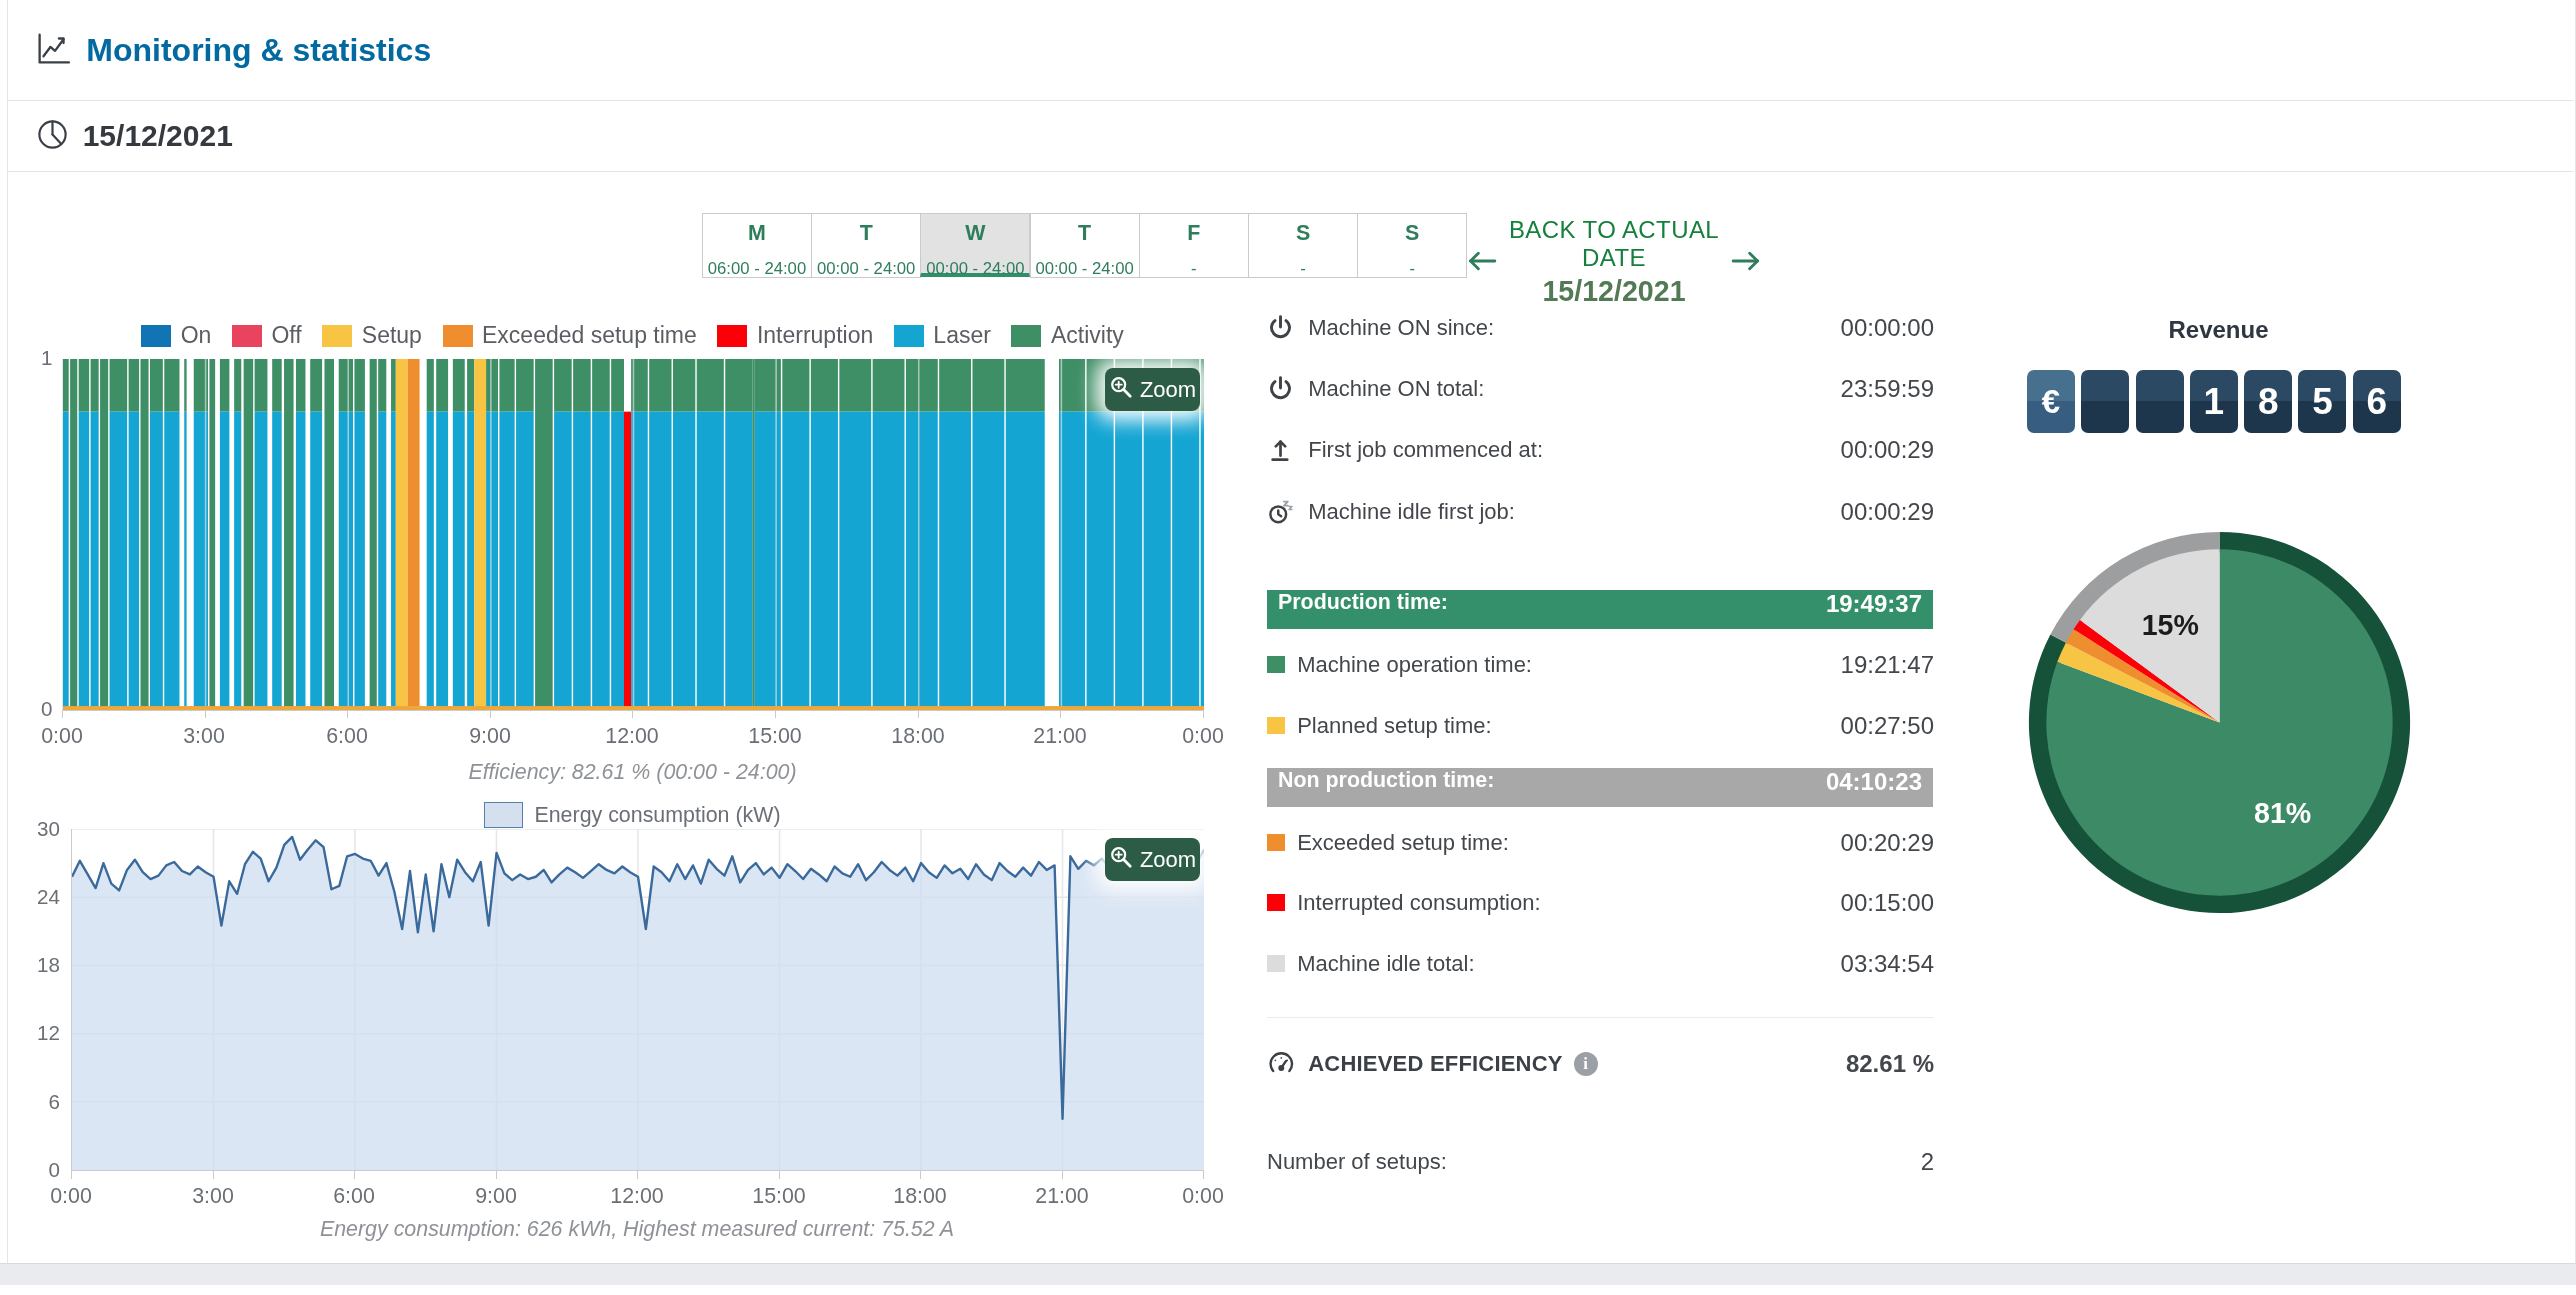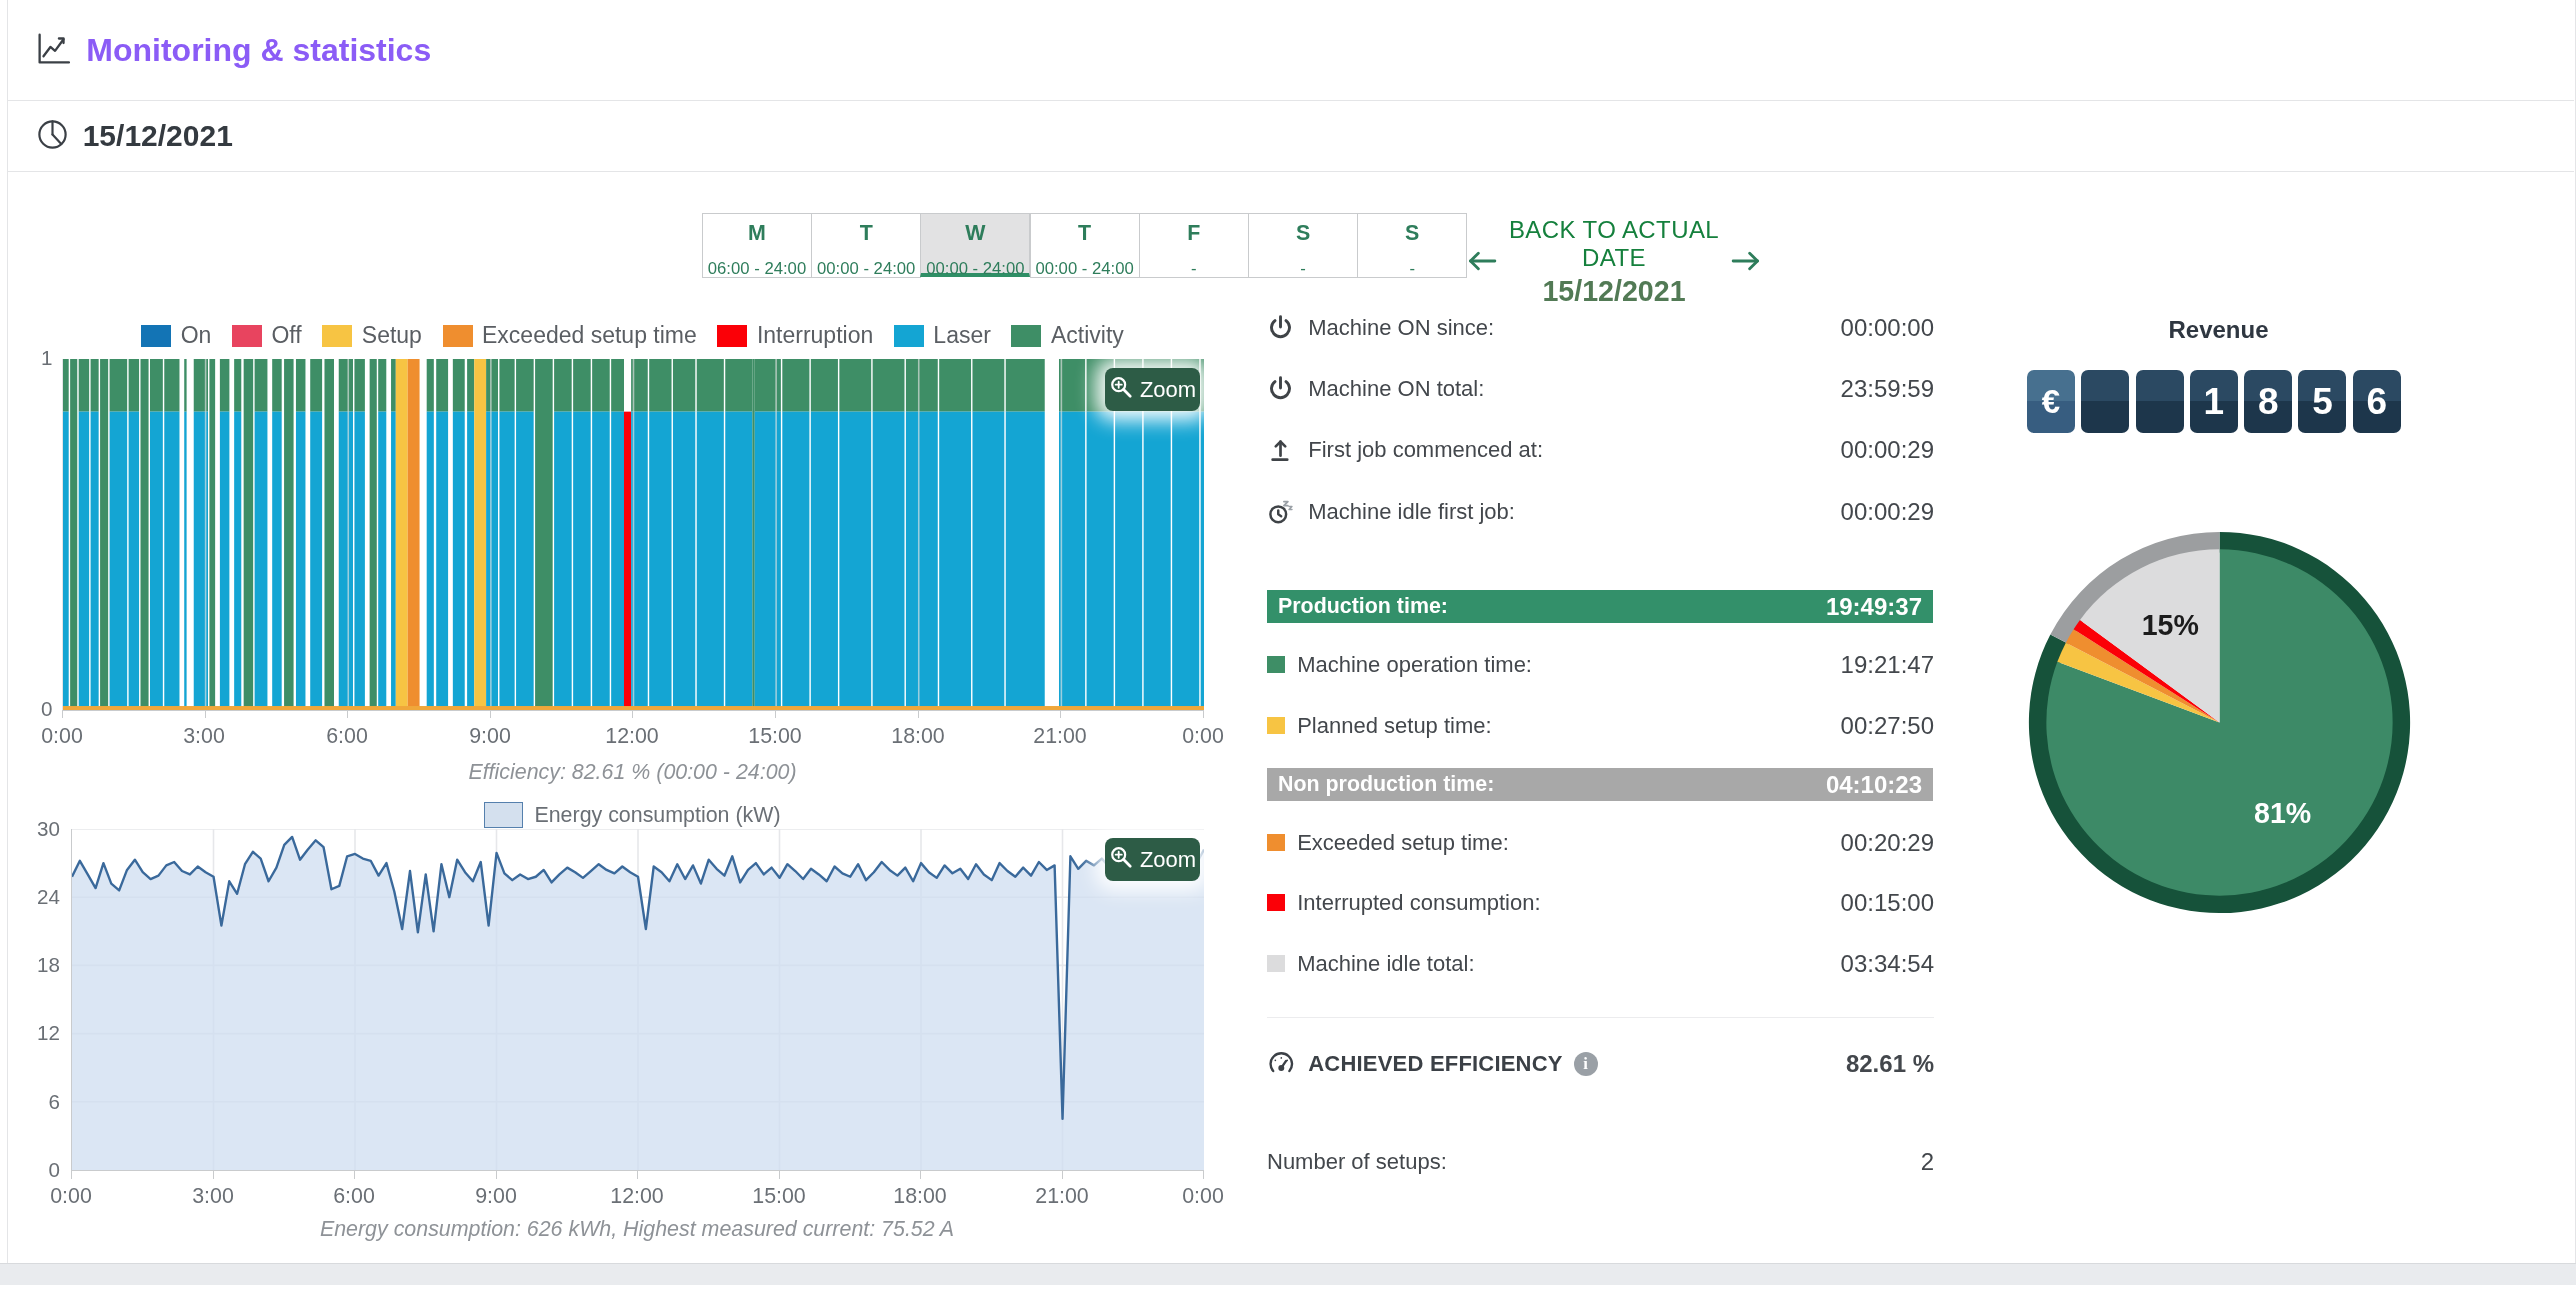--- a/index.html
+++ b/index.html
@@ -3,21 +3,21 @@
 <meta charset="utf-8">
 <style>
   html,body{margin:0;padding:0}
   body{width:2576px;height:1295px;position:relative;overflow:hidden;background:#fff;
        font-family:"Liberation Sans",sans-serif;color:#3f4347}
   #page-frame{position:absolute;left:7.1px;top:0;width:2567px;height:1263px;
        border-left:0.8px solid #e4e5e7;border-right:0.8px solid #e4e5e7;pointer-events:none}
   
   #header1{position:absolute;left:8px;top:0;right:1.6px;height:100px;border-bottom:0.8px solid #e4e5e7;
        display:flex;align-items:center;gap:14.3px;padding-left:27px}
-  #header1 .title{font-size:32px;font-weight:bold;color:#8b5cf6}
+  #header1 .title{font-size:32px;font-weight:bold;color:#0369a1}
   #header2{position:absolute;left:8px;top:101px;right:1.6px;height:70px;border-bottom:0.8px solid #e4e5e7;
        display:flex;align-items:center;gap:12.7px;padding-left:27px}
   #header2 .date{font-size:30px;font-weight:bold;color:#343a40}
   
   #week-row{position:absolute;left:702px;top:213px;display:flex}
   .wk-cell{width:108px;height:57px;background:#fff;border:0.8px solid #c9cbcd;margin-left:-0.8px;
        text-align:center;padding-top:6.3px;cursor:pointer}
   .wk-cell:first-child{margin-left:0}
   .wk-cell.selected{background:#e2e2e3;border-bottom:4px solid #2f8f66;height:53px}
   .wk-day{font-size:21.4px;font-weight:bold;color:#2e7d5b;line-height:27px}
@@ -51,21 +51,21 @@
   .zoom-btn{position:absolute;width:95px;height:43px;background:#2d5c46;border-radius:8px;
        display:flex;align-items:center;justify-content:center;gap:7.1px;color:#fff;font-size:22px;
        box-shadow:0 0 19px 9.5px rgba(255,255,255,.95);cursor:pointer}
   
   .srow{position:absolute;left:1267px;width:667px;height:35px;display:flex;align-items:center}
   .sicon{width:28.6px;flex:0 0 28.6px;margin-right:12.7px;display:flex;align-items:center}
   .swatch{width:17.5px;height:17.5px;flex:0 0 17.5px;margin-right:12.7px}
   .slabel{font-size:22px;color:#43474c}
   .svalue{margin-left:auto;font-size:24px;color:#43474c}
   .bold .slabel,.bold .svalue{font-weight:normal}
-  .sbanner{position:absolute;left:1267px;width:644px;height:33px;display:flex;align-items:center;
+  .sbanner{position:absolute;left:1267px;width:644px;height:39px;display:flex;
        padding:0 11px;color:#fff;font-size:21.4px;font-weight:bold}
   .sbanner .svalue{color:#fff}
   .sdivider{position:absolute;left:1267px;width:667px;height:0.8px;background:#ececee}
   .eff-label{font-size:22px;font-weight:bold;color:#3b4046;letter-spacing:0.2px}
   .info-badge{width:24px;height:24px;border-radius:50%;background:#9aa0a6;color:#fff;margin-left:11px;
        display:inline-flex;align-items:center;justify-content:center;font-size:16.7px;font-weight:bold;
        font-family:"Liberation Serif",serif;cursor:pointer}
   
   #revenue-title{position:absolute;left:2028px;top:316px;width:381px;text-align:center;
        font-size:24px;font-weight:bold;color:#2f3741}

